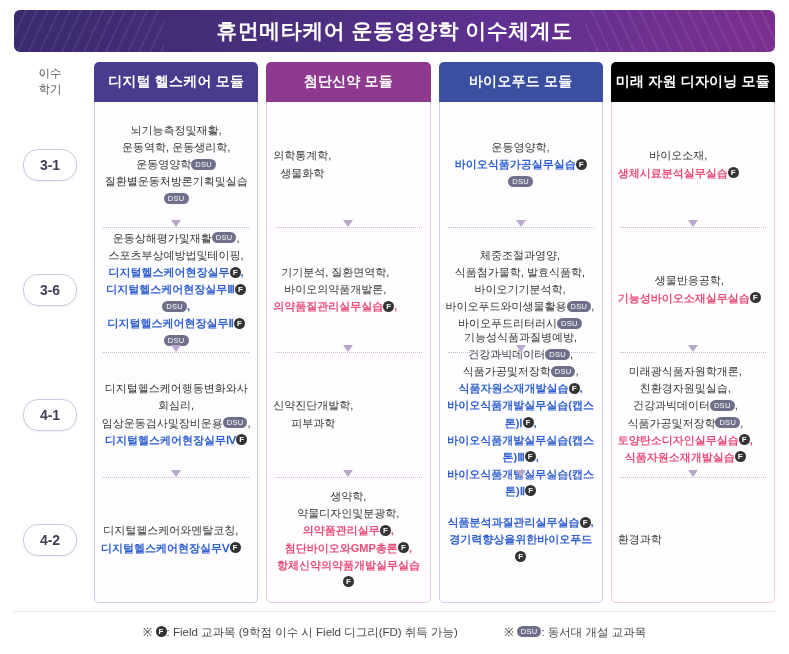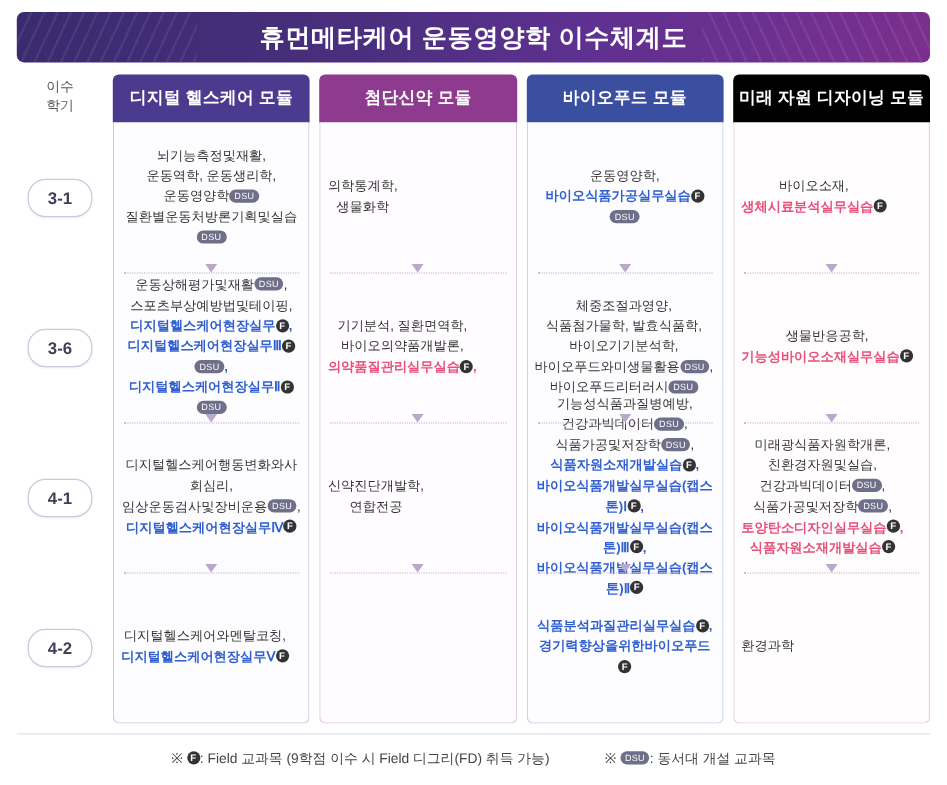--- a/index.html
+++ b/index.html
@@ -298,25 +298,32 @@
           <div class="rt">
             <div><span class="plain">기기분석, 질환면역학,</span></div>
             <div><span class="plain">바이오의약품개발론,</span></div>
             <div><span class="pink">의약품질관리실무실습</span><span class="fd">F</span><span class="pink">,</span></div>
           </div>
         </div>
       <div class="cell">
           <span class="arrow"></span>
           <div class="rt">
             <div><span class="plain">신약진단개발학,</span></div>
-            <div><span class="plain">연합전공</span></div>
-          </div>
-        </div>
-      <div class="cell">
-          <span class="arrow"></span>
+            <div><span class="plain">피부과학</span></div>
+          </div>
+        </div>
+      <div class="cell">
+          <span class="arrow"></span>
+          <div class="rt">
+            <div><span class="plain">생약학,</span></div>
+            <div><span class="plain">약물디자인및분광학,</span></div>
+            <div><span class="pink">의약품관리실무</span><span class="fd">F</span><span class="pink">,</span></div>
+            <div><span class="pink">첨단바이오와GMP총론</span><span class="fd">F</span><span class="pink">,</span></div>
+            <div><span class="pink">항체신약의약품개발실무실습</span><span class="fd">F</span></div>
+          </div>
         </div>
     </div>
 
     <div class="col-body c2">
       <div class="cell">
           <div class="rt">
             <div><span class="plain">운동영양학,</span></div>
             <div><span class="blue">바이오식품가공실무실습</span><span class="fd">F</span><span class="badge">DSU</span></div>
           </div>
         </div>

